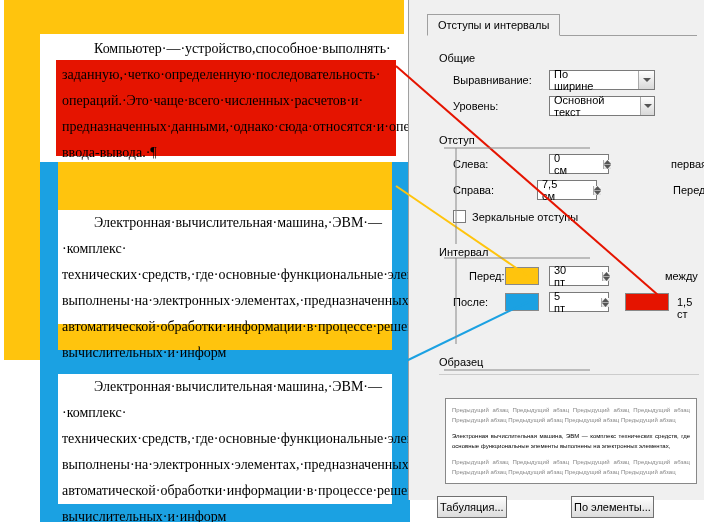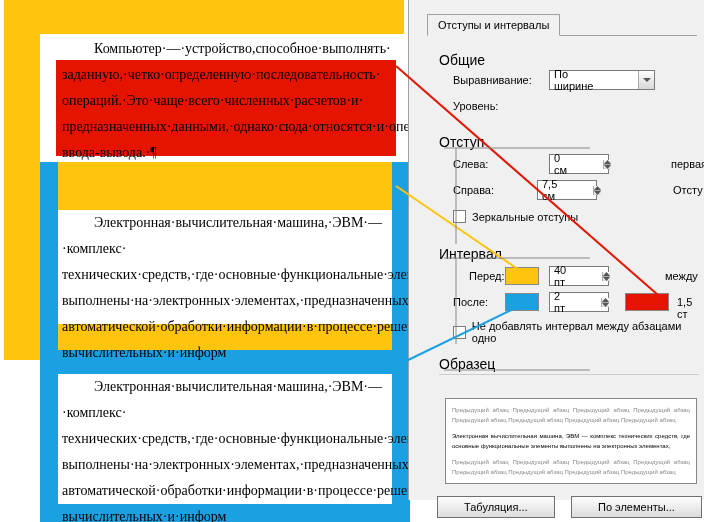--- a/index.html
+++ b/index.html
@@ -25,21 +25,21 @@
   .p2 { top: 210px; }
   .p3 { top: 374px; }
   
   
   .dlg-pane { position: absolute; left: 408px; top: 0; width: 296px; height: 500px; background: #f0f0f0; border-left: 1px solid #a0a0a0; }
   .tabs { position: absolute; left: 18px; top: 14px; display: flex; }
   .tab { border: 1px solid #9f9f9f; background: #fff; padding: 4px 10px; font-size: 11px; margin-right: -1px; }
   .tab.active { background: #f0f0f0; border-bottom: 1px solid #f0f0f0; position: relative; z-index: 2; }
   .tabline { position: absolute; left: 18px; top: 35px; width: 270px; height: 1px; background: #9f9f9f; }
   
-  .group-label { position: absolute; font-size: 14px; color: #000; }
+  .group-label { position: absolute; font-size: 11px; color: #000; }
   .field-label { position: absolute; font-size: 11px; color: #000; }
   
   .combo, .spin { position: absolute; height: 20px; border: 1px solid #7a7a7a; background: #fff; display: flex; align-items: center; gap: 32px; }
   .combo span, .spin span { flex: 1; padding: 0 4px; font-size: 11px; }
   .arrow { width: 16px; height: 100%; border-left: 1px solid #aaa; background: linear-gradient(#fefefe,#d8d8d8); display: flex; align-items: center; justify-content: center; }
   .arrow svg { width: 8px; height: 8px; }
   .spin-arrows { width: 16px; display: flex; flex-direction: column; }
   .spin-arrows .sa { height: 50%; border-left: 1px solid #aaa; background: linear-gradient(#fefefe,#d8d8d8); display:flex;align-items:center;justify-content:center; }
   .spin-arrows .sa:first-child { border-bottom: 1px solid #aaa; }
   .spin-arrows svg { width: 7px; height: 4px; }
@@ -48,21 +48,21 @@
   .chk .box { width: 13px; height: 13px; border: 1px solid #7a7a7a; background: #fff; }
   
   .color-sw { position: absolute; width: 34px; height: 18px; border: 1px solid #888; }
   .sw-yellow { background: #ffc40d; }
   .sw-blue { background: #1ba1e2; }
   .sw-red { background: #e51400; }
   
   .sample-box { position: absolute; left: 36px; top: 398px; width: 252px; height: 86px; border: 1px solid #888; background: #fff; padding: 6px; font-size: 6px; color: #888; line-height: 10px; text-align: justify; overflow: hidden; }
   .sample-box .emph { color: #000; font-size: 6px; }
   
-  .btn { position: absolute; height: 22px; border: 1px solid #707070; background: linear-gradient(#fdfdfd,#dcdcdc); font-size: 11px; display: flex; align-items: center; justify-content: center; padding: 0 26px; }
+  .btn { position: absolute; height: 22px; border: 1px solid #707070; background: linear-gradient(#fdfdfd,#dcdcdc); font-size: 11px; display: flex; align-items: center; justify-content: center; padding: 0 2px; }
   
   
   .line { position: absolute; pointer-events: none; }
 </style>
 </head>
 <body>
 
 <div class="doc-pane">
   <div class="yellow-frame yf-top"></div>
   <div class="yellow-frame yf-left"></div>
@@ -107,20 +107,28 @@
   <div class="field-label" style="left:44px;top:74px">Выравнивание:</div>
   <div class="combo" style="left:140px;top:70px;width:106px">
       <span>По ширине</span>
       <div class="arrow">
         <svg viewBox="0 0 8 8">
           <path d="M0 2 L4 6 L8 2 Z" fill="#555"></path>
         </svg>
       </div>
     </div>
   <div class="field-label" style="left:44px;top:100px">Уровень:</div>
+  <div class="combo" style="left:140px;top:96px;width:106px">
+      <span>Основной текст</span>
+      <div class="arrow">
+        <svg viewBox="0 0 8 8">
+          <path d="M0 2 L4 6 L8 2 Z" fill="#555"></path>
+        </svg>
+      </div>
+    </div>
 
   <div class="group-label" style="left:30px;top:134px">Отступ</div>
   <div class="field-label" style="left:44px;top:158px">Слева:</div>
   <div class="spin" style="left:140px;top:154px;width:60px">
       <span>0 см</span>
       <div class="spin-arrows">
         <div class="sa">
           <svg viewBox="0 0 7 4">
             <path d="M0 4 L3.5 0 L7 4 Z" fill="#555"></path>
           </svg>
@@ -142,68 +150,64 @@
             <path d="M0 4 L3.5 0 L7 4 Z" fill="#555"></path>
           </svg>
         </div>
         <div class="sa">
           <svg viewBox="0 0 7 4">
             <path d="M0 0 L3.5 4 L7 0 Z" fill="#555"></path>
           </svg>
         </div>
       </div>
     </div>
-  <div class="field-label" style="left:264px;top:184px">Отсту</div>
+  <div class="field-label" style="left:264px;top:184px">Перед</div>
   <div class="chk" style="left:44px;top:210px">
       <div class="box"></div>
       <span>Зеркальные отступы</span>
     </div>
 
   <div class="group-label" style="left:30px;top:246px">Интервал</div>
   <div class="field-label" style="left:60px;top:270px">Перед:</div>
   <div class="color-sw sw-yellow" style="left:96px;top:267px"></div>
   <div class="spin" style="left:140px;top:266px;width:60px">
-      <span>40 пт</span>
+      <span>30 пт</span>
       <div class="spin-arrows">
         <div class="sa">
           <svg viewBox="0 0 7 4">
             <path d="M0 4 L3.5 0 L7 4 Z" fill="#555"></path>
           </svg>
         </div>
         <div class="sa">
           <svg viewBox="0 0 7 4">
             <path d="M0 0 L3.5 4 L7 0 Z" fill="#555"></path>
           </svg>
         </div>
       </div>
     </div>
   <div class="field-label" style="left:256px;top:270px">между</div>
   <div class="field-label" style="left:44px;top:296px">После:</div>
   <div class="color-sw sw-blue" style="left:96px;top:293px"></div>
   <div class="spin" style="left:140px;top:292px;width:60px">
-      <span>2 пт</span>
+      <span>5 пт</span>
       <div class="spin-arrows">
         <div class="sa">
           <svg viewBox="0 0 7 4">
             <path d="M0 4 L3.5 0 L7 4 Z" fill="#555"></path>
           </svg>
         </div>
         <div class="sa">
           <svg viewBox="0 0 7 4">
             <path d="M0 0 L3.5 4 L7 0 Z" fill="#555"></path>
           </svg>
         </div>
       </div>
     </div>
   <div class="color-sw sw-red" style="left:216px;top:293px;width:44px"></div>
   <div class="field-label" style="left:268px;top:296px">1,5 ст</div>
-  <div class="chk" style="left:44px;top:320px">
-      <div class="box"></div>
-      <span>Не добавлять интервал между абзацами одно</span>
-    </div>
 
   <div class="group-label" style="left:30px;top:356px">Образец</div>
   <div style="position:absolute;left:30px;top:374px;width:260px;height:1px;background:#ccc"></div>
   <div class="sample-box">
     <div>Предыдущий абзац Предыдущий абзац Предыдущий абзац Предыдущий абзац Предыдущий абзац Предыдущий абзац Предыдущий абзац Предыдущий абзац</div>
     <div class="emph" style="margin-top:6px;text-align:justify">Электронная вычислительная машина, ЭВМ — комплекс технических средств, где основные функциональные элементы выполнены на электронных элементах,</div>
     <div style="margin-top:6px">Предыдущий абзац Предыдущий абзац Предыдущий абзац Предыдущий абзац Предыдущий абзац Предыдущий абзац Предыдущий абзац Предыдущий абзац</div>
   </div>
 
   <div class="btn" style="left:28px;top:496px">Табуляция...</div>

